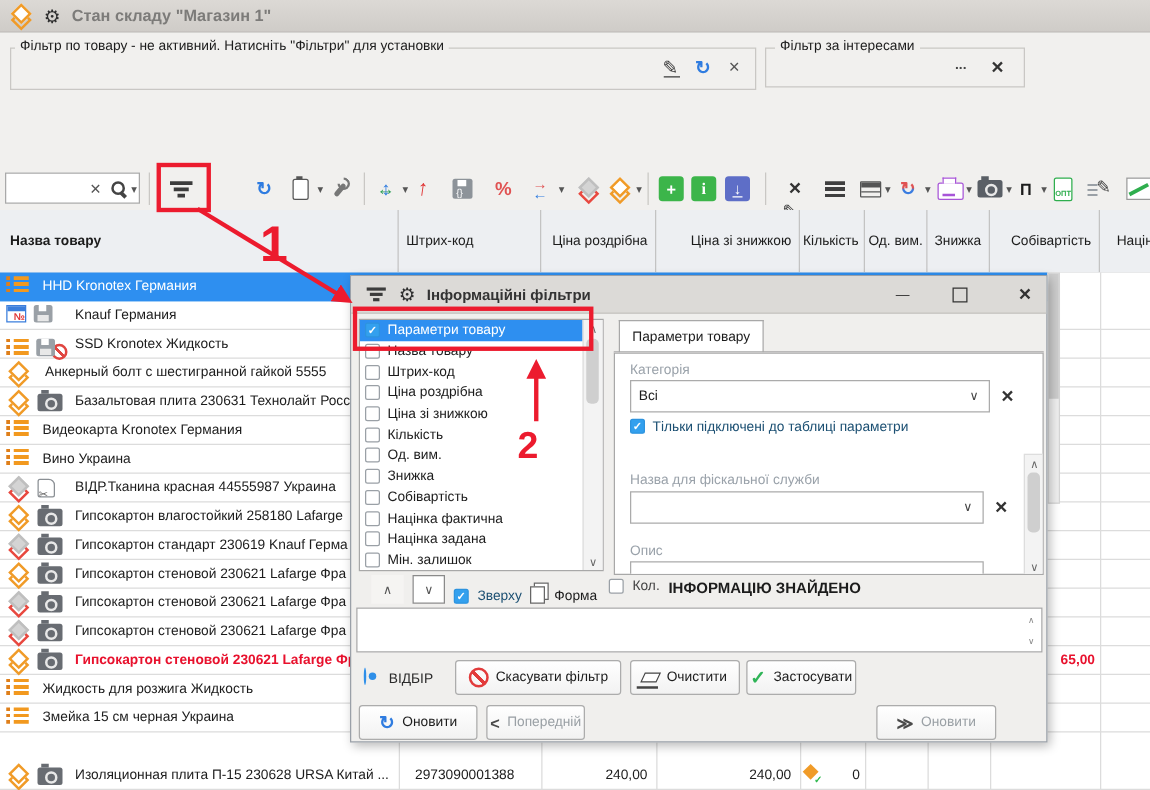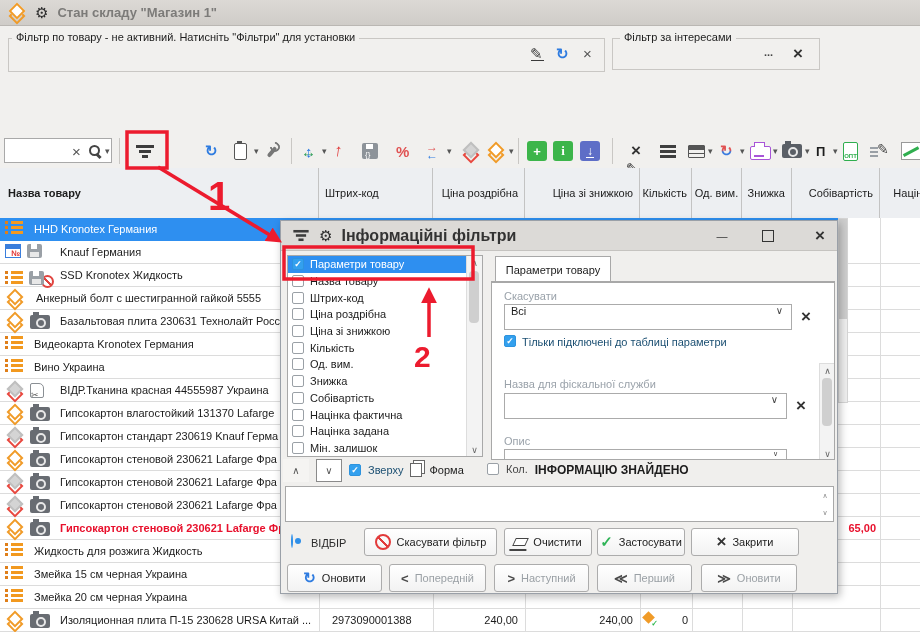--- a/index.html
+++ b/index.html
@@ -108,43 +108,43 @@
   .trow.red .tname{color:#e8112d;font-weight:bold}
   .cell{position:absolute;top:5px;white-space:nowrap}
   .num{text-align:right}
   .scrollstrip{left:838px;top:218px;width:10px;height:185px;background:#efefef;border:1px solid #d5d5d5;box-sizing:border-box}
   .scrollthumb{position:absolute;left:0;top:0;width:8px;height:100px;background:#cdcdcd}
   
   .dialog{left:280px;top:220px;width:558px;height:374px;background:#f0efed;border:1px solid #9aa0a8;
           box-shadow:2px 3px 8px rgba(0,0,0,.28);z-index:10;box-sizing:border-box}
   .dlg-title{position:absolute;left:0;top:0;width:100%;height:30px;background:#dcdad7;border-bottom:1px solid #c5c3c0;
              display:flex;align-items:center;gap:9px;padding-left:11px;box-sizing:border-box}
-  .dlg-title .t{font-weight:bold;font-size:16px;color:#333}
+  .dlg-title .t{font-weight:bold;font-size:12px;color:#333}
   .wbtn{position:absolute;top:5px;width:26px;height:20px;display:flex;align-items:center;justify-content:center;color:#333}
   .i-min::after{content:"—";font-size:11px}
   .i-maxbox{width:10px;height:10px;border:1.5px solid #333}
   .dlg-list{position:absolute;left:6px;top:34px;width:196px;height:202px;background:#fff;border:1px solid #a8a8a8;box-sizing:border-box;display:flex;flex-direction:column}
   .fitem{height:16.7px;display:flex;align-items:center;gap:6px;padding-left:4px;flex:none}
   .fitem.sel{background:#2e8ff0;color:#fff;width:179px}
   .cb{width:12px;height:12px;border:1px solid #9aa0a6;background:#fff;border-radius:2px;flex:none;display:flex;align-items:center;justify-content:center;position:relative;box-sizing:border-box}
   .cb.on{background:#33a0ee;border-color:#2d93de}
   .cb.on::after{content:"✓";color:#fff;font-size:9px;font-weight:bold}
   .vsb{position:absolute;right:0;top:0;width:15px;height:200px;background:#f3f3f3;border-left:1px solid #ddd}
   .vsb .th{position:absolute;left:2px;top:15px;width:10px;height:52px;background:#cfcfcf;border-radius:4px}
   .sarr{position:absolute;left:0;width:15px;height:13px;display:flex;align-items:center;justify-content:center;color:#666;font-size:9px}
   .up::after{content:"∧"} .dn::after{content:"∨"}
-  .dlg-lfoot{position:absolute;left:2px;top:236px;width:196px;height:26px;display:flex;align-items:center;gap:7px}
+  .dlg-lfoot{position:absolute;left:16px;top:236px;width:196px;height:26px;display:flex;align-items:flex-end;gap:7px}
   .minibtn{width:24px;height:21px;display:flex;align-items:center;justify-content:center;color:#555;font-size:10px;background:#f5f4f2;border:1px solid transparent}
   .minibtn.bordered{border:1px solid #8a8a8a;background:#fff}
   .i-copy{width:10px;height:12px;border:1.2px solid #666;background:#fff;position:relative}
   .i-copy::before{content:"";position:absolute;left:2px;top:-4px;width:10px;height:12px;border:1.2px solid #666;z-index:-1;background:#fff}
   .dlg-tab{position:absolute;left:214px;top:35px;width:116px;height:26px;background:#fff;border:1px solid #a8a8a8;border-bottom:none;display:flex;align-items:center;justify-content:center;box-sizing:border-box}
   .dlg-panel{position:absolute;left:210px;top:61px;width:344px;height:178px;background:#fff;border:1px solid #a8a8a8;box-sizing:border-box;overflow:hidden}
   .glabel{color:#9aa2aa}
-  .ddown{position:absolute;height:26px;background:#fff;border:1px solid #ababab;box-sizing:border-box;display:flex;padding:0 6px}
+  .ddown{position:absolute;height:26px;background:#fff;border:1px solid #ababab;box-sizing:border-box;display:flex;align-items:center;padding:0 6px}
   .ddcar{position:absolute;right:8px;color:#444;font-size:10px}
   .ddcar::after{content:"∨"}
   .clearx{position:absolute;width:16px;height:16px;display:flex;align-items:center;justify-content:center}
   .blue-lab{color:#1b4f72}
   .dlg-info{position:absolute;left:206px;top:242px;display:flex;align-items:flex-start;gap:7px}
   .dlg-big{position:absolute;left:4px;top:265px;width:549px;height:36px;background:#fff;border:1px solid #a8a8a8;box-sizing:border-box}
   .tinych{position:absolute;right:3px;color:#888;font-size:7px}
   .dbtn{position:absolute;height:28px;background:linear-gradient(#fff,#f2f2f2);border:1px solid #acacac;border-radius:3px;
         display:flex;align-items:center;justify-content:center;gap:6px;box-sizing:border-box}
   .dbtn .dim{color:#9aa0a5}
@@ -350,21 +350,21 @@
           <span class="ri-dia ri-diag"></span>
           <span class="ri-fabric"></span>
         </span>
       <span class="tname" style="left:60px">ВІДР.Тканина красная 44555987 Украина</span>
     </div>
     <div class="trow" style="top:184px">
       <span class="ricons">
           <span class="ri-dia"></span>
           <span class="ri-cam"></span>
         </span>
-      <span class="tname" style="left:60px">Гипсокартон влагостойкий 131370 Lafarge</span>
+      <span class="tname" style="left:60px">Гипсокартон влагостойкий 258180 Lafarge</span>
     </div>
     <div class="trow" style="top:207px">
       <span class="ricons">
           <span class="ri-dia ri-diag"></span>
           <span class="ri-cam"></span>
         </span>
       <span class="tname" style="left:60px">Гипсокартон стандарт 230619 Knauf Герма</span>
     </div>
     <div class="trow" style="top:230px">
       <span class="ricons">
@@ -399,26 +399,20 @@
       <span class="ricons">
           <span class="ri-list"></span>
         </span>
       <span class="tname" style="left:34px">Жидкость для розжига Жидкость</span>
     </div>
     <div class="trow" style="top:345px">
       <span class="ricons">
           <span class="ri-list"></span>
         </span>
       <span class="tname" style="left:34px">Змейка 15 см черная Украина</span>
-    </div>
-    <div class="trow" style="top:368px">
-      <span class="ricons">
-          <span class="ri-list"></span>
-        </span>
-      <span class="tname" style="left:34px">Змейка 20 см черная Украина</span>
     </div>
     <div class="trow" style="top:391px">
       <span class="ricons">
           <span class="ri-dia"></span>
           <span class="ri-cam"></span>
         </span>
       <span class="tname" style="left:60px">Изоляционная плита П-15 230628 URSA Китай ...</span>
       <span class="cell" style="left:332px">2973090001388</span>
       <span class="cell num" style="left:433px;width:85px">240,00</span>
       <span class="cell num" style="left:525px;width:108px">240,00</span>
@@ -511,21 +505,21 @@
       <span class="i-copy"></span>
       <span>Форма</span>
     </div>
 
     
     <div class="dlg-tab">
       <span>Параметри товару</span>
     </div>
     <div class="abs" style="left:210px;top:60px;width:344px;height:1px;background:#a8a8a8"></div>
     <div class="dlg-panel">
-      <span class="abs glabel" style="left:12px;top:7px">Скасувати</span>
+      <span class="abs glabel" style="left:12px;top:7px">Категорія</span>
       <div class="ddown" style="left:12px;top:21px;width:288px">
         <span>Всі</span>
         <span class="ddcar"></span>
       </div>
       <span class="clearx gxb abs" style="left:306px;top:26px"></span>
       <span class="cb on abs" style="left:12px;top:52px"></span>
       <span class="abs blue-lab" style="left:30px;top:53px">Тільки підключені до таблиці параметри</span>
 
       <span class="abs glabel" style="left:12px;top:95px">Назва для фіскальної служби</span>
       <div class="ddown" style="left:12px;top:110px;width:283px">
@@ -568,41 +562,29 @@
       <span>Скасувати фільтр</span>
     </div>
     <div class="dbtn" style="left:223px;top:307px;width:88px">
       <span class="i-eraser"></span>
       <span>Очистити</span>
     </div>
     <div class="dbtn" style="left:316px;top:307px;width:88px">
       <span class="i-check"></span>
       <span>Застосувати</span>
     </div>
-    <div class="dbtn" style="left:410px;top:307px;width:108px">
-      <span class="gxb"></span>
-      <span>Закрити</span>
-    </div>
 
     
     <div class="dbtn" style="left:6px;top:343px;width:95px">
       <span class="gref"></span>
       <span>Оновити</span>
     </div>
-    <div class="dbtn" style="left:108px;top:343px;width:97px">
+    <div class="dbtn" style="left:108px;top:343px;width:79px">
       <span class="i-prev"></span>
       <span class="dim">Попередній</span>
-    </div>
-    <div class="dbtn" style="left:213px;top:343px;width:95px">
-      <span class="i-next"></span>
-      <span class="dim">Наступний</span>
-    </div>
-    <div class="dbtn" style="left:316px;top:343px;width:95px">
-      <span class="i-first"></span>
-      <span class="dim">Перший</span>
     </div>
     <div class="dbtn" style="left:420px;top:343px;width:96px">
       <span class="i-last"></span>
       <span class="dim">Оновити</span>
     </div>
   </div>
 
   
   <svg class="anno-svg" width="920" height="632" viewBox="0 0 920 632">
     <defs>

